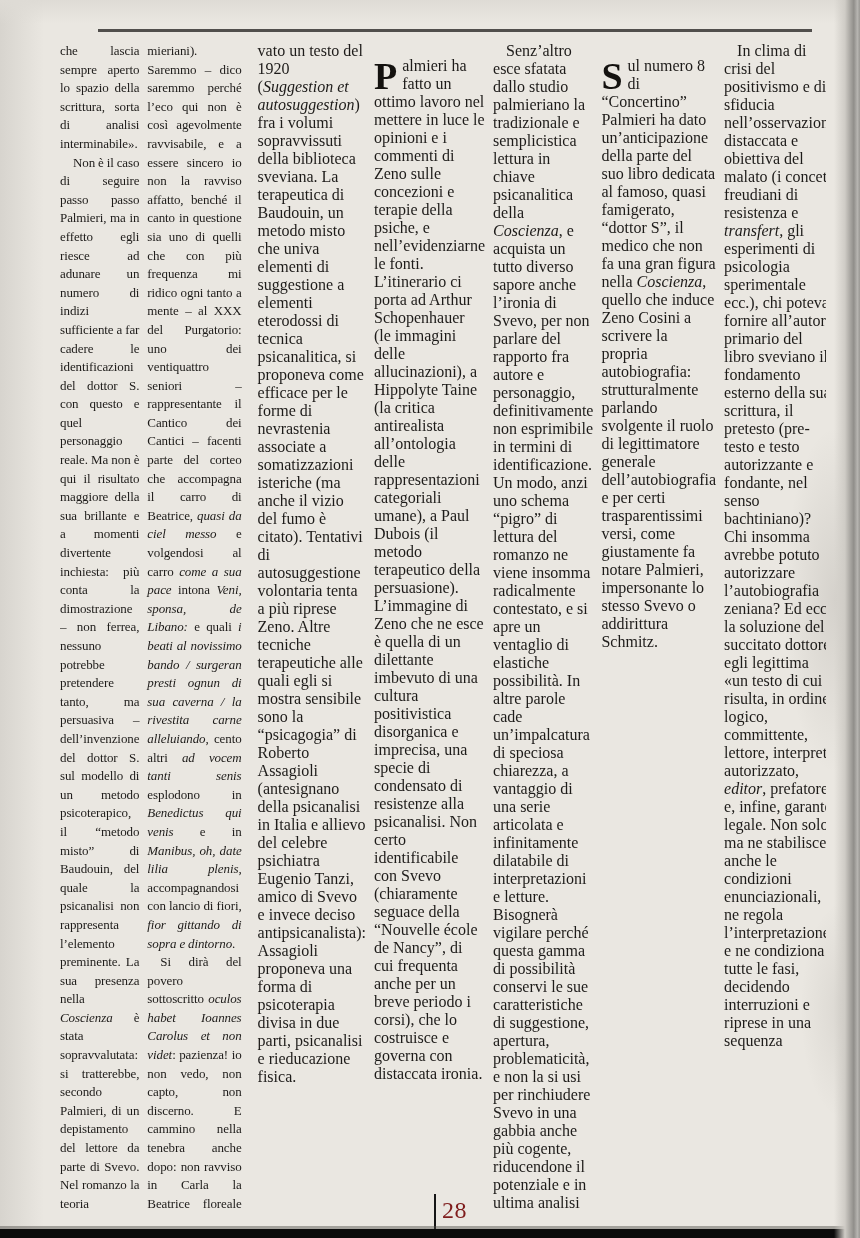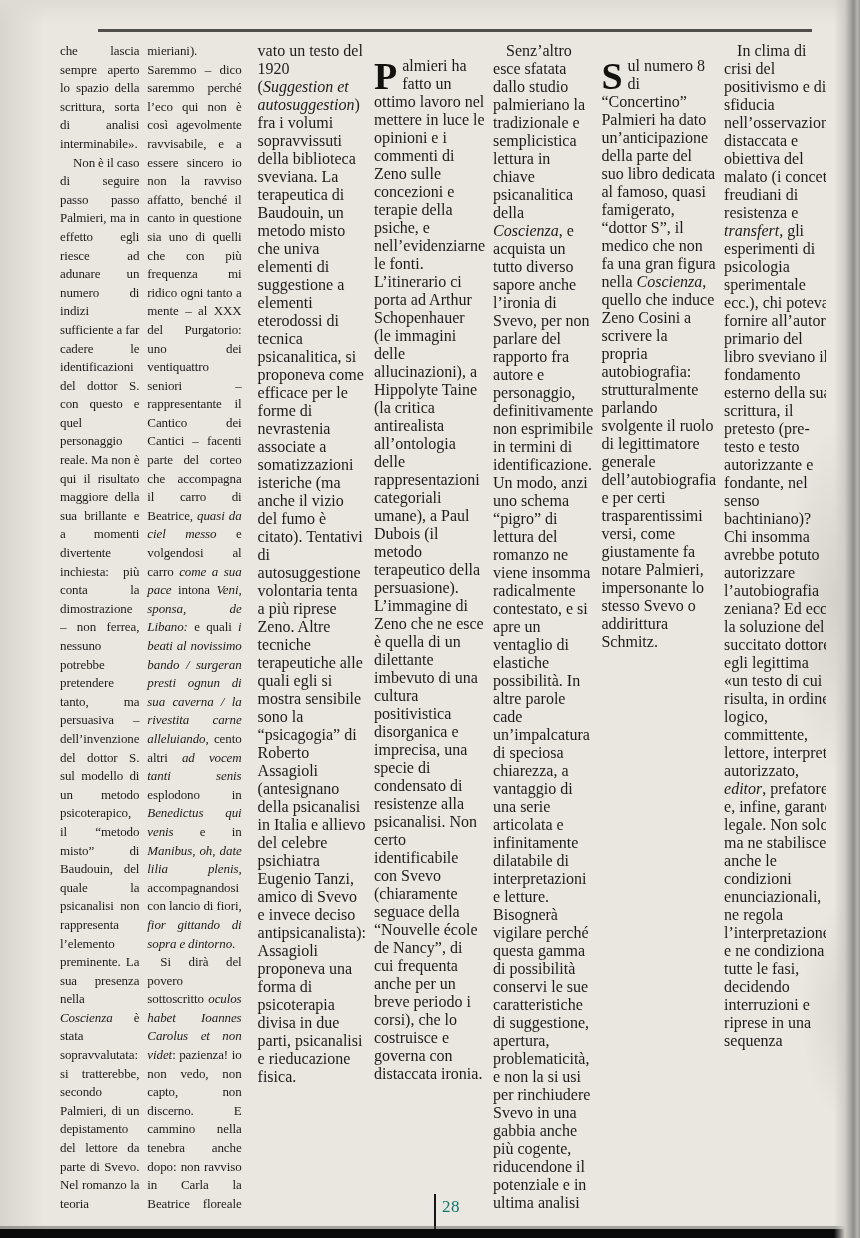--- a/index.html
+++ b/index.html
@@ -28,21 +28,21 @@
   .col{width:250px;font-size:13px;line-height:18.6px;text-align:justify;
     letter-spacing:-0.1px;word-spacing:-0.2px;font-family:Liberation Serif, serif;}
   .para{margin:0;}
   .para.indent{text-indent:13px;}
   .para.has-drop{margin-top:15px;text-indent:0;}
   .dropcap{float:left;font-weight:bold;font-size:38px;line-height:30px;
     padding:4px 5px 0 0;color:#14120f;}
   i{font-style:italic;}
 
   .footer-rule{position:absolute;left:434px;top:1194px;width:2px;height:44px;background:#161616;}
-  .page-number{position:absolute;left:442px;top:1197px;font-size:17px;letter-spacing:.5px;color:#0f766e;}
+  .page-number{position:absolute;left:442px;top:1197px;font-size:24px;letter-spacing:.5px;color:#7f1d1d;}
 </style>
 </head>
 <body>
 
 <div class="shade-left"></div>
 <div class="shade-top"></div>
 <div class="crease"></div>
 <div class="crease2"></div>
 <div class="top-rule"></div>
 

